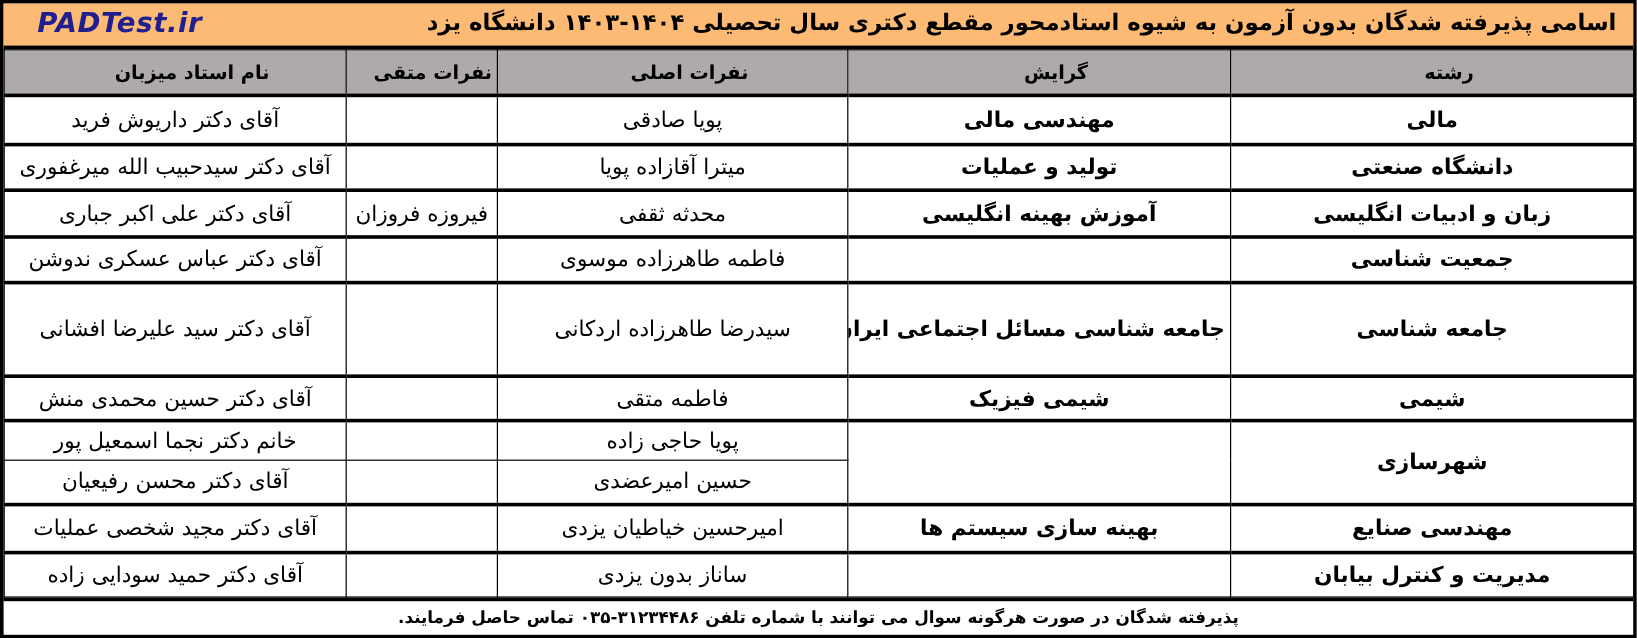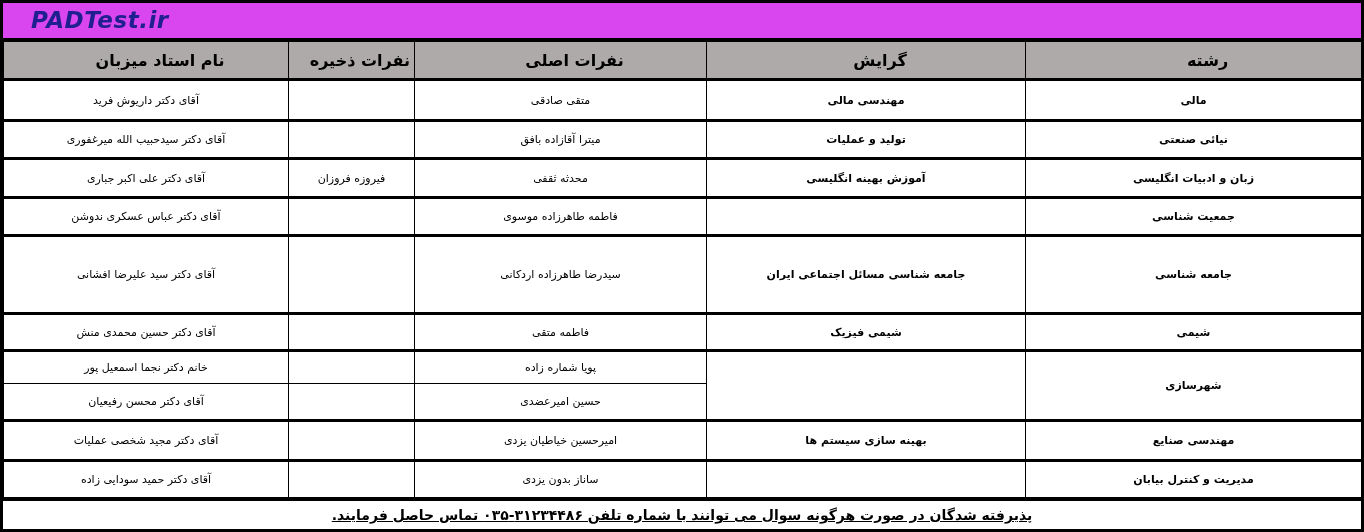--- a/index.html
+++ b/index.html
@@ -5,21 +5,21 @@
     * { box-sizing: border-box; margin: 0; padding: 0; }
     html, body { width: 1364px; height: 532px; background: #ffffff; overflow: hidden; }
     body { font-family: "DejaVu Sans", sans-serif; position: relative; }
     .sheet {
       position: absolute; left: 0; top: 0; width: 1364px; height: 532px;
       border: 3px solid #000;
       background: #fff;
     }
     .title-bar {
       position: absolute; left: 0; top: 0; width: 1358px; height: 38px;
-      background: #d946ef;
+      background: #fdba74;
       border-bottom: 3px solid #000;
       display: flex; align-items: center; padding-left: 32px;
     }
     .title-text {
       position: absolute; right: 14px; top: 5px;
       direction: rtl;
       font-size: 19px; font-weight: bold; color: #000;
       white-space: nowrap;
     }
     .logo {
@@ -33,81 +33,82 @@
       position: absolute; left: 0; top: 38px;
       width: 1358px;
       border-collapse: collapse;
       table-layout: fixed;
       direction: ltr;
     }
     table.grid td, table.grid th {
       border: 1px solid #000;
       text-align: center; vertical-align: middle;
       direction: rtl;
-      font-size: 11px; color: #000;
+      font-size: 18px; color: #000;
       overflow: hidden; white-space: nowrap;
       padding: 0 4px;
     }
     table.grid th {
       background: #aeaaaa;
       font-weight: bold; font-size: 16px;
       height: 38px;
       border-bottom: 3px solid #000;
       padding-left: 32px;
     }
     table.grid tr.thick-top td { border-top: 3px solid #000; }
     td.bold { font-weight: bold; font-size: 16px; }
     .footer {
       position: absolute; left: 0; top: 495px; width: 1358px; height: 31px;
       border-top: 3px solid #000;
       display: flex; align-items: center; justify-content: center;
       direction: rtl;
-      font-size: 14px; font-weight: bold; color: #000; text-decoration: underline;
+      font-size: 14px; font-weight: bold; color: #000;
     }
   </style>
 </head>
 <body>
 
 <div class="sheet">
 
   <div class="title-bar">
     <span class="logo">PADTest.ir</span>
+    <span class="title-text">اسامی پذیرفته شدگان بدون آزمون به شیوه استادمحور مقطع دکتری سال تحصیلی ۱۴۰۴-۱۴۰۳ دانشگاه یزد</span>
   </div>
 
   <table class="grid">
     <colgroup>
       <col style="width:285px">
       <col style="width:126px">
       <col style="width:292px">
       <col style="width:319px">
       <col style="width:336px">
     </colgroup>
     <thead>
       <tr>
         <th>نام استاد میزبان</th>
-        <th>نفرات ذخیره</th>
+        <th>نفرات متقی</th>
         <th>نفرات اصلی</th>
         <th>گرایش</th>
         <th>رشته</th>
       </tr>
     </thead>
     <tbody>
       <tr class="thick-top" style="height:41px">
         <td>آقای دکتر داریوش فرید</td>
         <td></td>
-        <td>متقی صادقی</td>
+        <td>پویا صادقی</td>
         <td class="bold">مهندسی مالی</td>
         <td class="bold">مالی</td>
       </tr>
       <tr class="thick-top" style="height:38px">
         <td>آقای دکتر سیدحبیب الله میرغفوری</td>
         <td></td>
-        <td>میترا آقازاده بافق</td>
+        <td>میترا آقازاده پویا</td>
         <td class="bold">تولید و عملیات</td>
-        <td class="bold">نیائی صنعتی</td>
+        <td class="bold">دانشگاه صنعتی</td>
       </tr>
       <tr class="thick-top" style="height:39px">
         <td>آقای دکتر علی اکبر جباری</td>
         <td>فیروزه فروزان</td>
         <td>محدثه ثقفی</td>
         <td class="bold">آموزش بهینه انگلیسی</td>
         <td class="bold">زبان و ادبیات انگلیسی</td>
       </tr>
       <tr class="thick-top" style="height:38px">
         <td>آقای دکتر عباس عسکری ندوشن</td>
@@ -126,21 +127,21 @@
       <tr class="thick-top" style="height:37px">
         <td>آقای دکتر حسین محمدی منش</td>
         <td></td>
         <td>فاطمه متقی</td>
         <td class="bold">شیمی فیزیک</td>
         <td class="bold">شیمی</td>
       </tr>
       <tr class="thick-top" style="height:33px">
         <td>خانم دکتر نجما اسمعیل پور</td>
         <td></td>
-        <td>پویا شماره زاده</td>
+        <td>پویا حاجی زاده</td>
         <td rowspan="2" class="bold"></td>
         <td rowspan="2" class="bold">شهرسازی</td>
       </tr>
       <tr style="height:37px">
         <td>آقای دکتر محسن رفیعیان</td>
         <td></td>
         <td>حسین امیرعضدی</td>
       </tr>
       <tr class="thick-top" style="height:40px">
         <td>آقای دکتر مجید شخصی عملیات</td>

